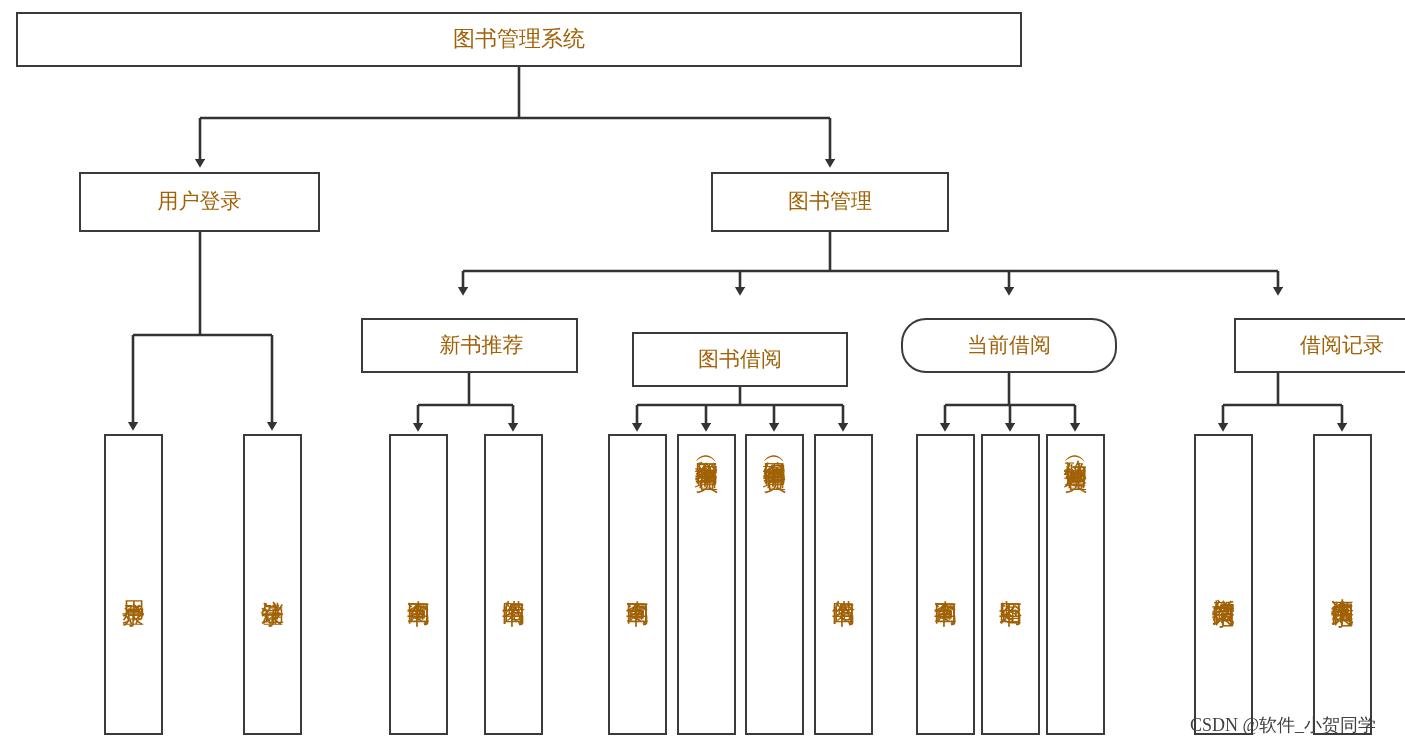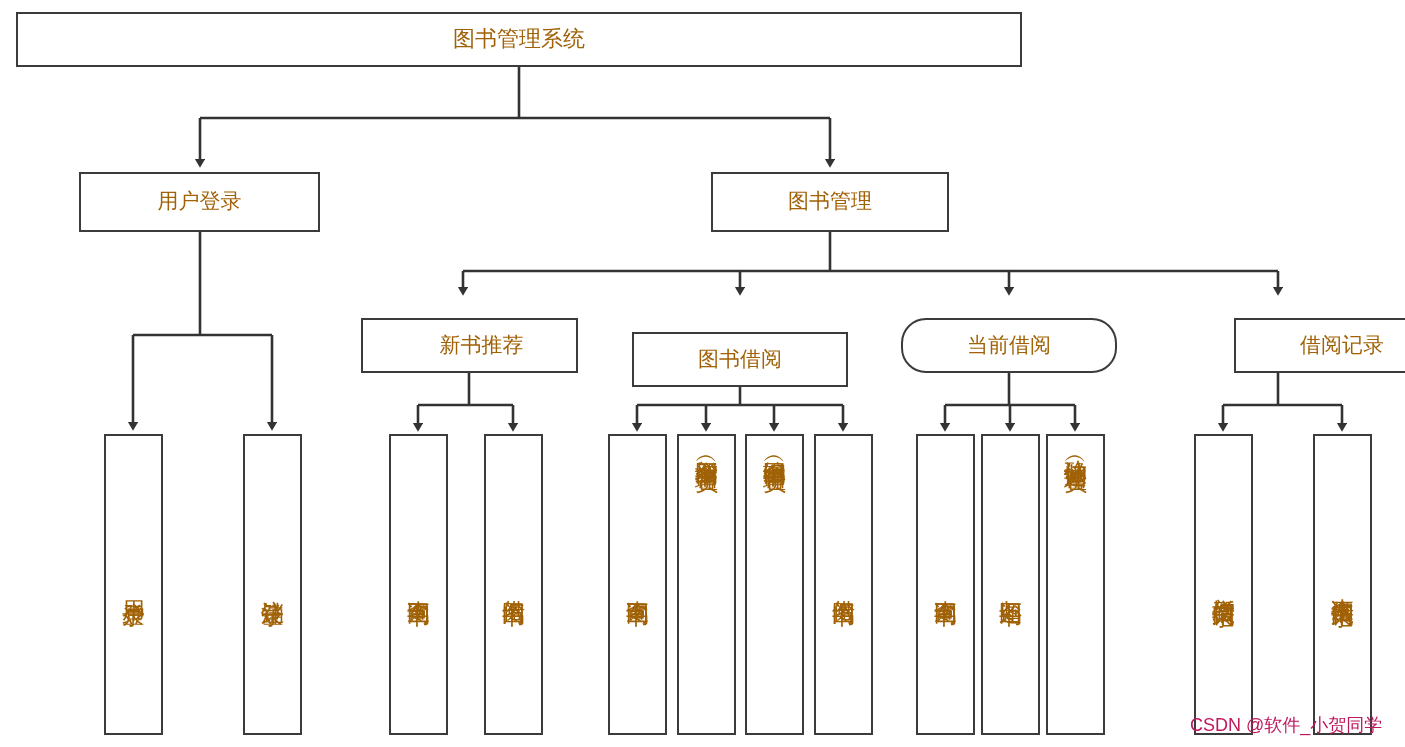--- a/index.html
+++ b/index.html
@@ -60,24 +60,24 @@
   }
   .node.vertical.center-text {
     align-items: center;
     padding-top: 0;
   }
   #watermark {
     position: absolute;
     left: 1190px;
     top: 713px;
     font-size: 18px;
-    color: #be185d;
+    color: #404040;
     white-space: nowrap;
     z-index: 3;
-    font-family: Liberation Sans, sans-serif;
+    font-family: Liberation Serif, serif;
   }
 </style>
 </head>
 <body>
 
 <div id="canvas">
 
   <svg id="edges" viewBox="0 0 1405 747" xmlns="http://www.w3.org/2000/svg">
     <defs>
       <marker id="arrow" markerWidth="9" markerHeight="11" refX="1.2" refY="5.2" orient="auto" markerUnits="userSpaceOnUse">

